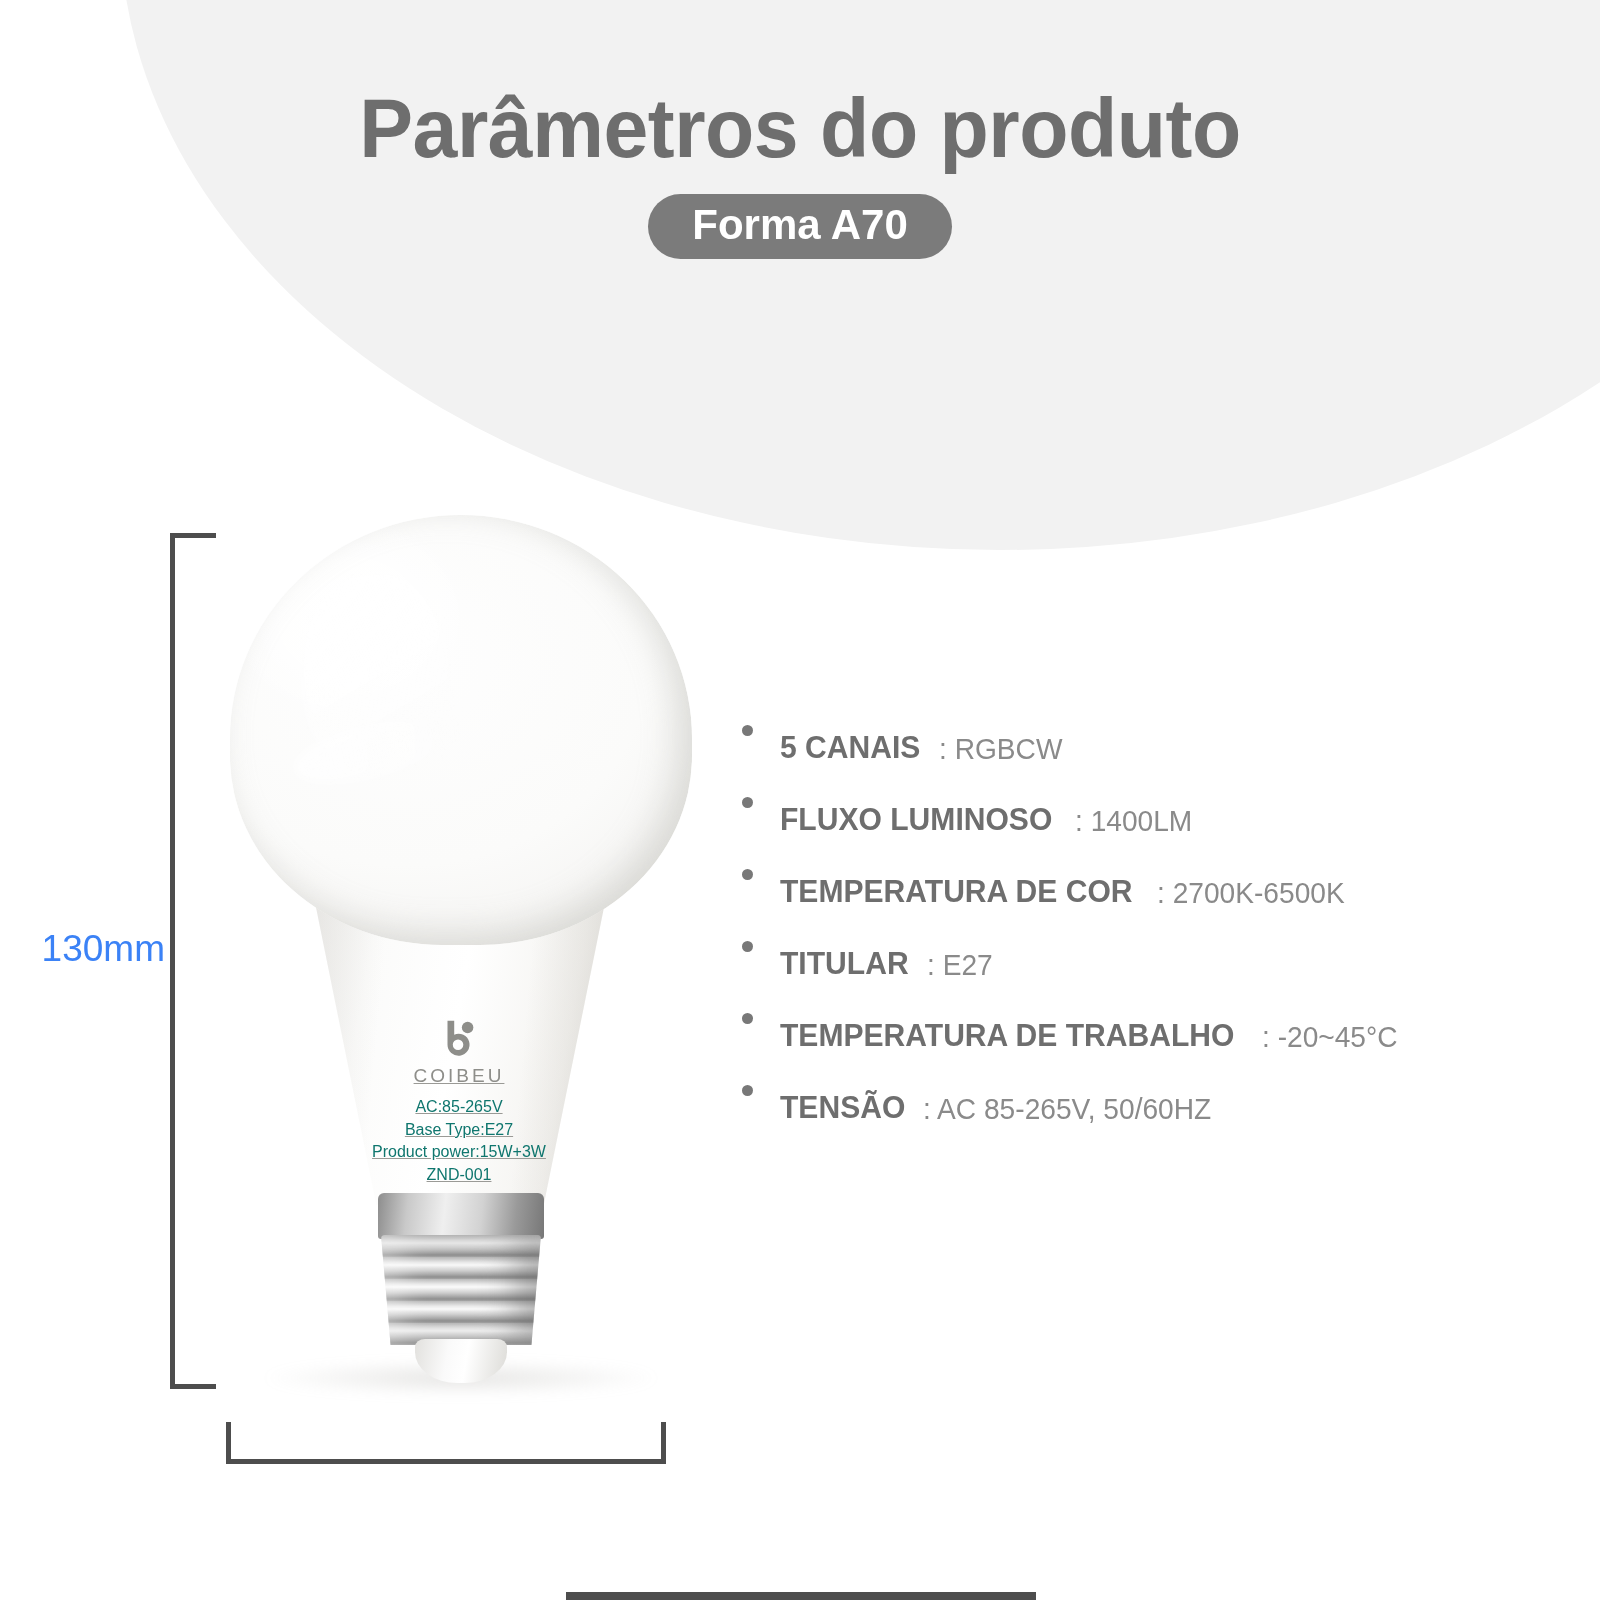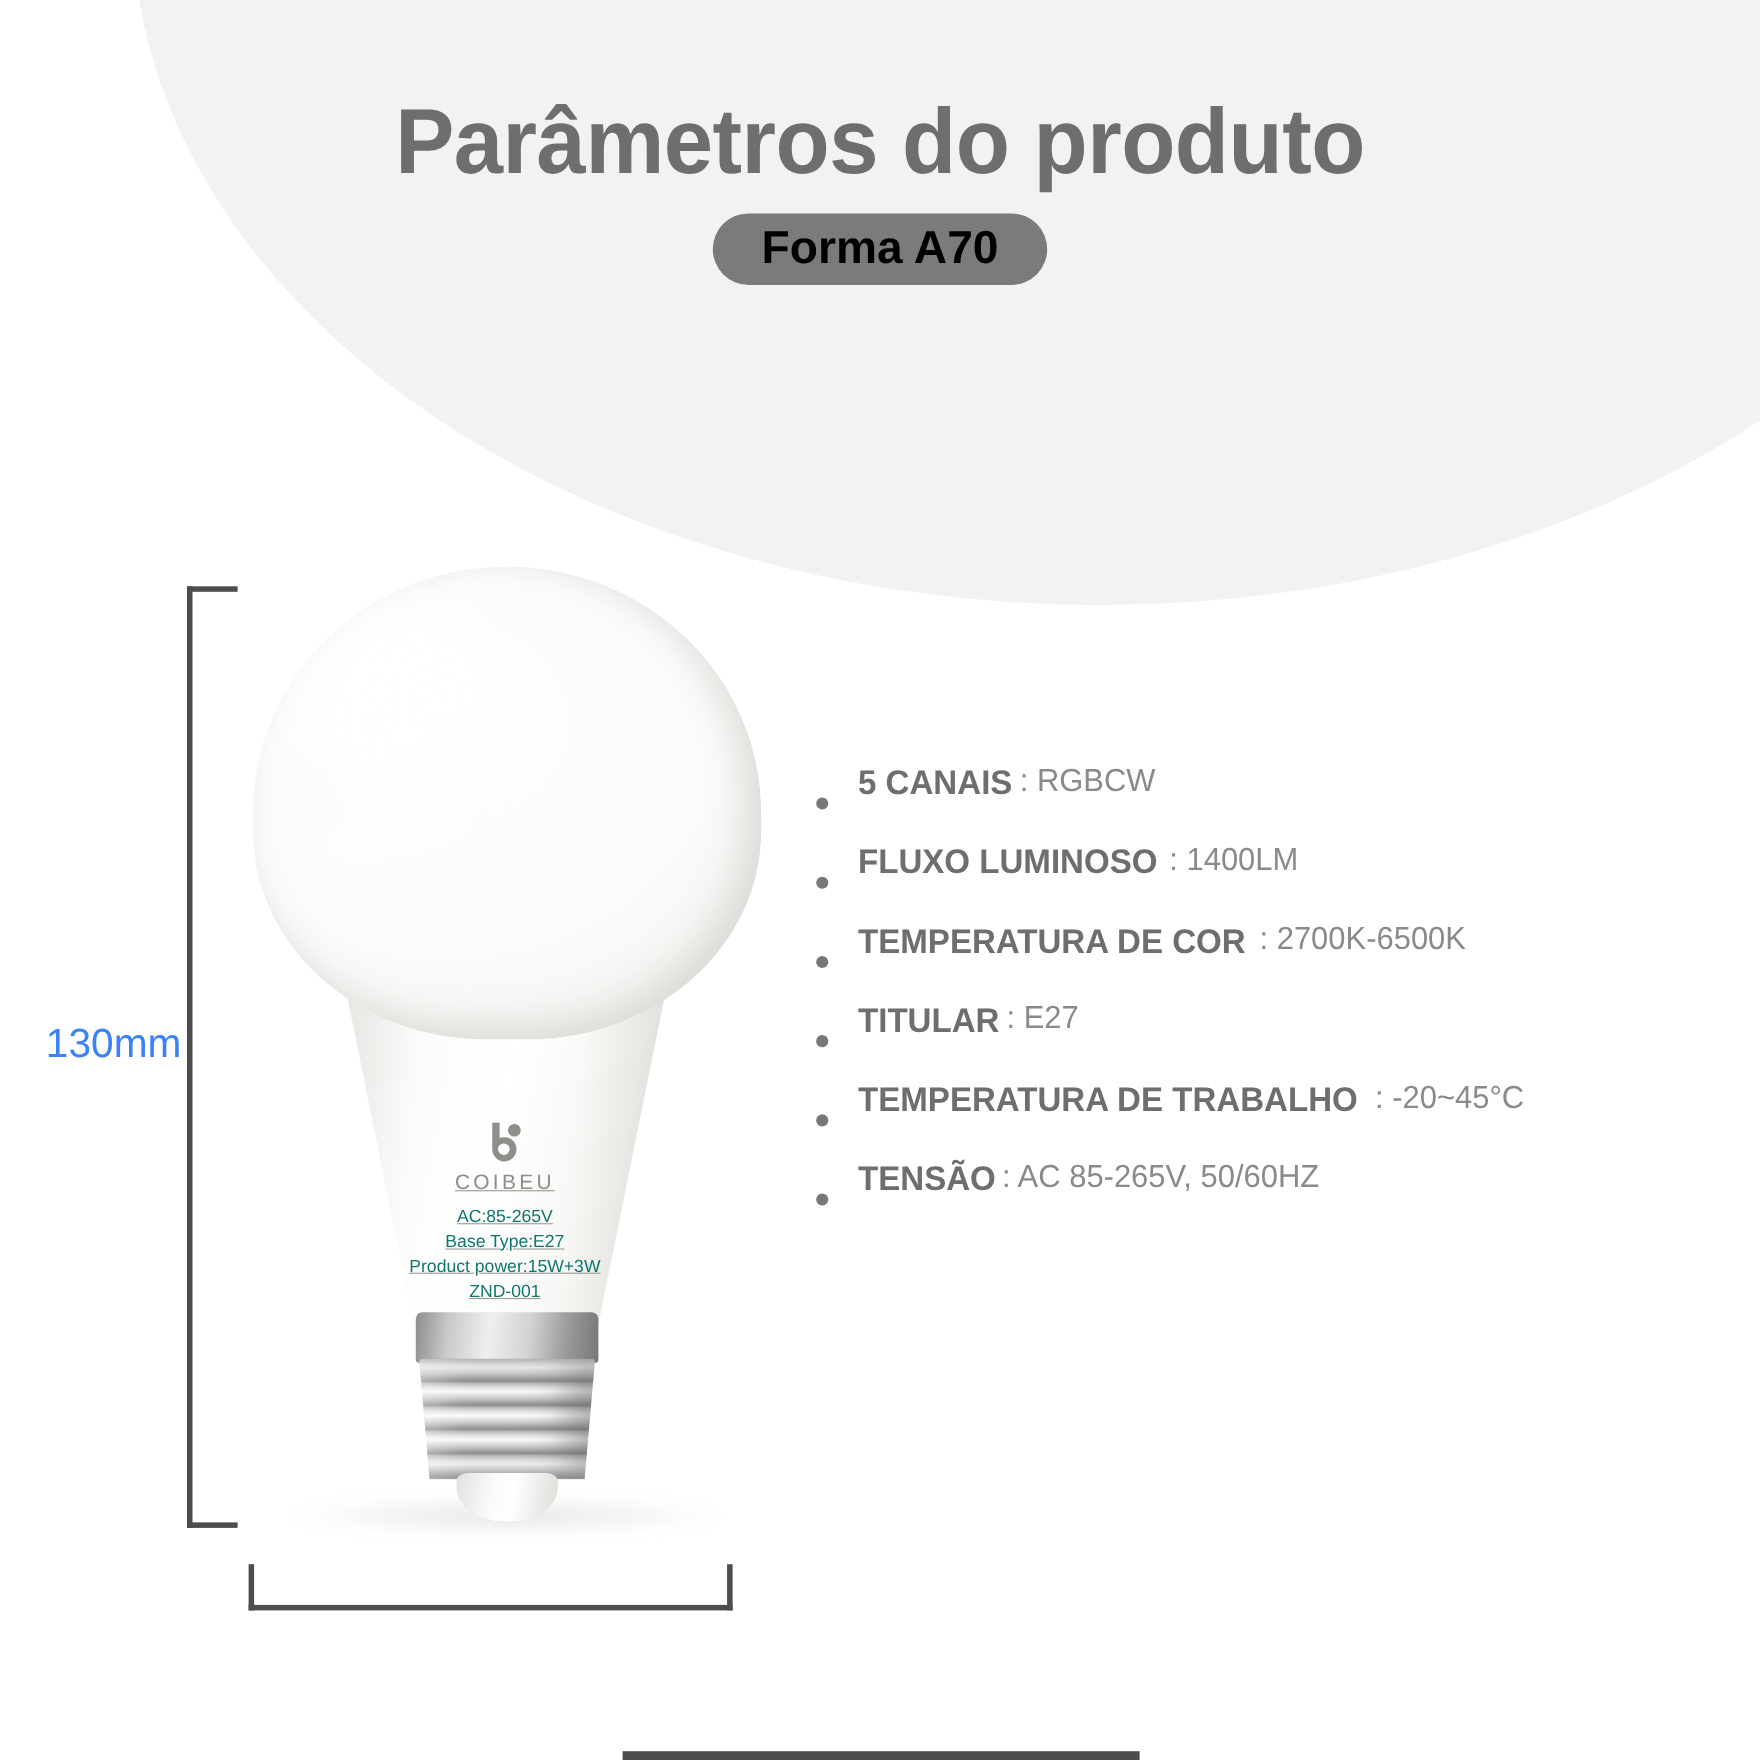--- a/index.html
+++ b/index.html
@@ -47,21 +47,21 @@
     font-weight: 700;
     letter-spacing: -0.5px;
     transform: scaleX(0.96);
     white-space: nowrap;
   }
   .shape-badge {
     display: inline-block;
     margin-top: 24px;
     padding: 9px 44px 12px 44px;
     background: #7b7b7b;
-    color: #000000;
+    color: #ffffff;
     font-size: 42px;
     font-weight: 700;
     line-height: 1.05;
     border-radius: 999px;
     letter-spacing: 0px;
     white-space: nowrap;
   }
 
   
   .dim-v {
@@ -269,22 +269,23 @@
     z-index: 6;
     margin: 0;
     padding: 0;
     list-style: none;
   }
   .spec-item {
     position: relative;
     padding-left: 44px;
     height: 72px;
     display: flex;
-    align-items: flex-start;
+    align-items: flex-end;
     white-space: nowrap;
+    gap: 12px;
   }
   .spec-bullet {
     position: absolute;
     left: 6px;
     top: 31px;
     width: 11px;
     height: 11px;
     border-radius: 50%;
     background: #787878;
   }

